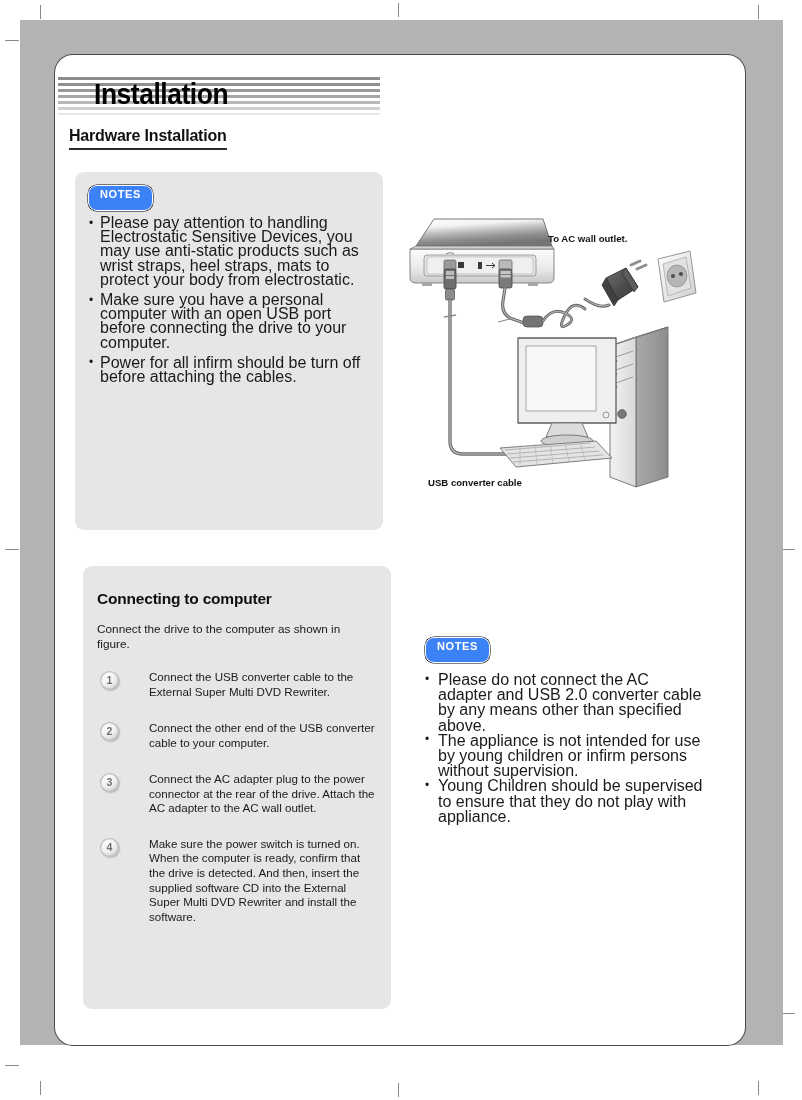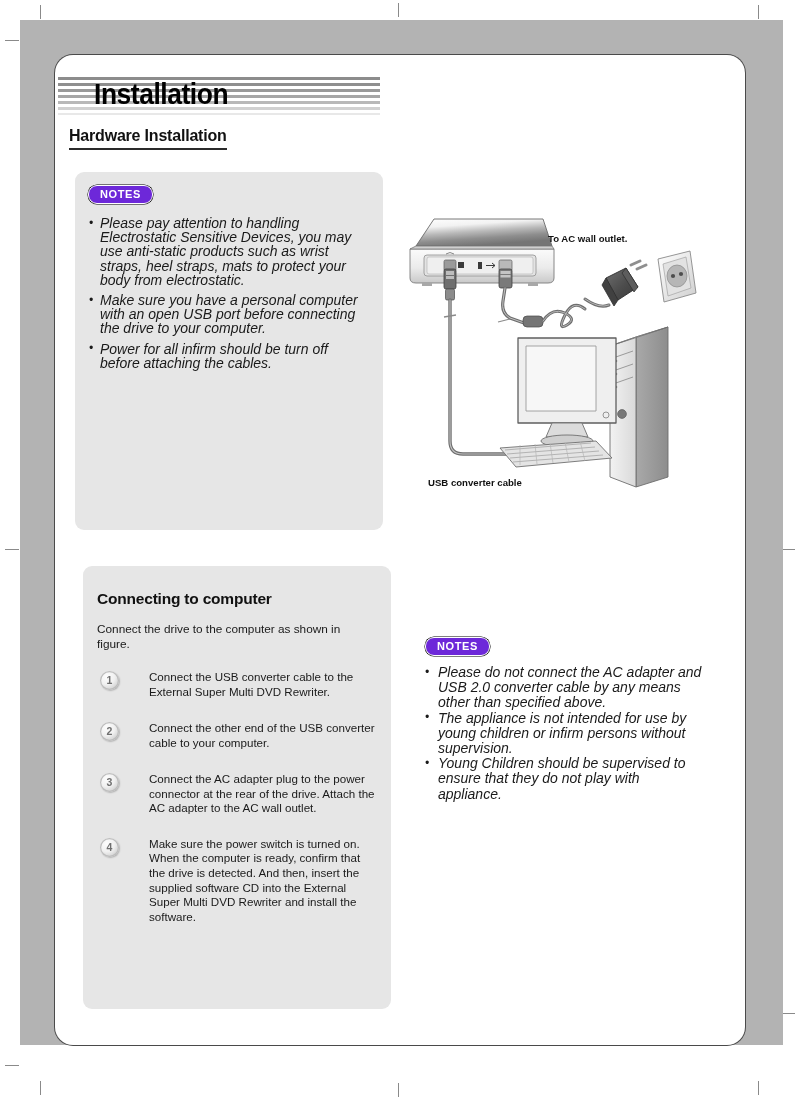--- a/index.html
+++ b/index.html
@@ -52,32 +52,32 @@
 
   
   .panel{
     position:absolute;background:#e6e6e6;border-radius:9px;
   }
   #panel-notes-top{left:20px;top:117px;width:308px;height:358px;}
   #panel-connecting{left:28px;top:511px;width:308px;height:443px;}
 
   
   .notes-badge{
-    display:inline-block;background:#6d28d9;color:#fff;
+    display:inline-block;background:#3b82f6;color:#fff;
     font-size:11px;font-weight:bold;letter-spacing:0.6px;
-    padding:2px 11px 3px;border-radius:9px;
+    padding:2px 11px 10px;border-radius:9px;
     border:1.5px solid #fff;
     box-shadow:0 0 0 0.5px #000;
   }
 
   
   ul.bullets{list-style:none;margin:0;padding:0;}
   ul.bullets li{
     position:relative;padding-left:11px;margin:0 0 1px 0;
-    font-size:14px;line-height:14.2px;color:#1a1a1a;font-style:italic;
+    font-size:16px;line-height:14.2px;color:#1a1a1a;
   }
   ul.bullets li::before{
     content:"•";position:absolute;left:0;top:-0.5px;font-size:12px;
   }
   ul.bullets.spaced li{margin-bottom:6px;}
   ul.bullets.wide li{padding-left:13px;line-height:15.2px;margin-bottom:0;}
 
   #notes-top-body{position:absolute;left:14px;top:44px;width:278px;}
   #notes-top-badge{position:absolute;left:13px;top:12px;}
 

